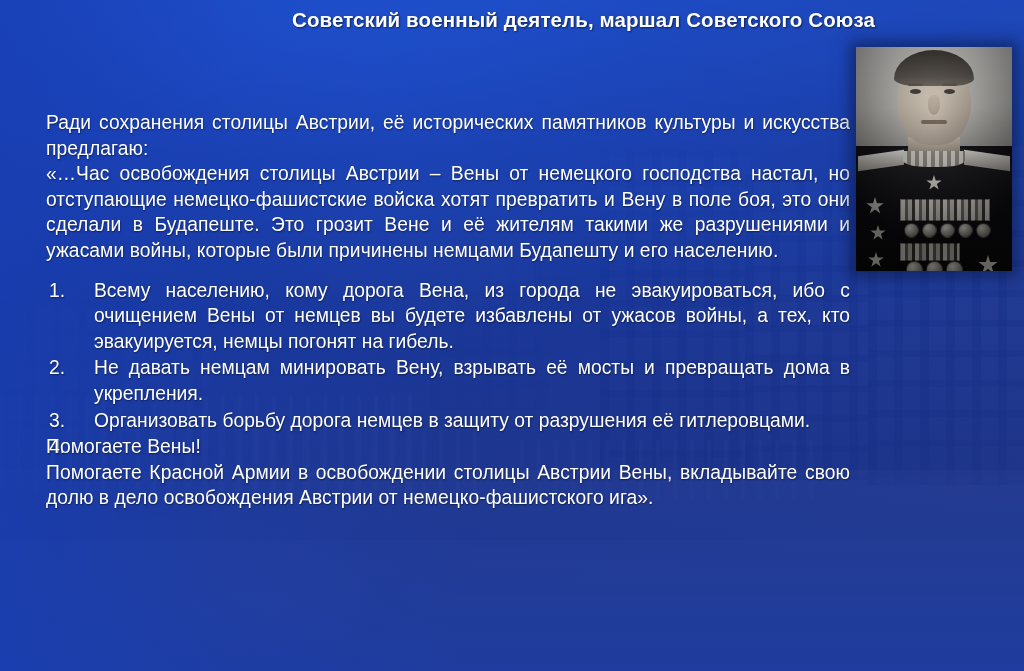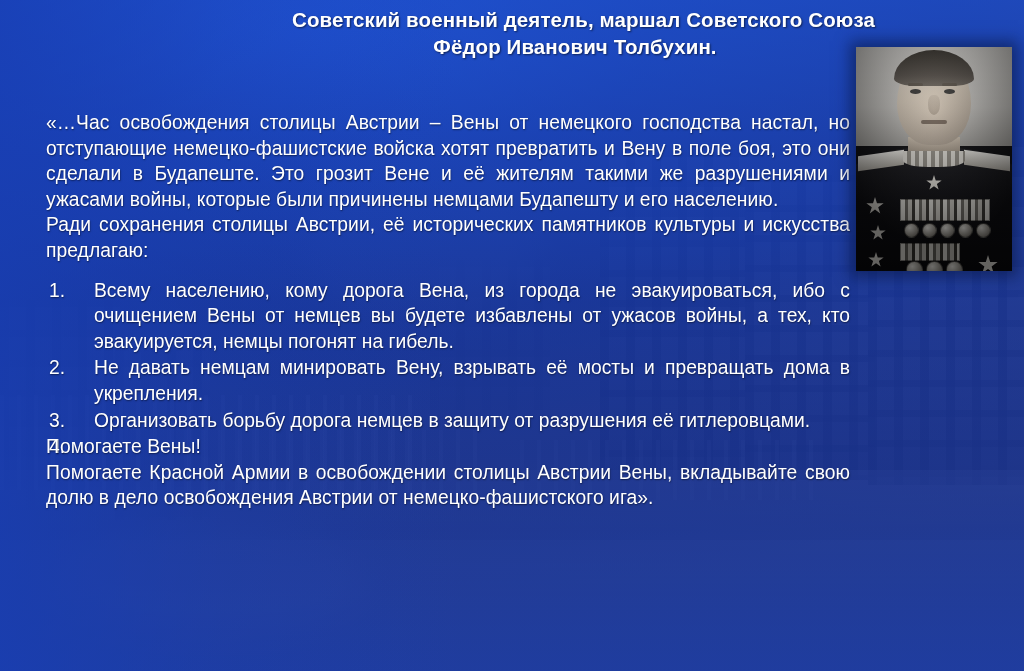--- a/index.html
+++ b/index.html
@@ -263,21 +263,20 @@
     <div class="smoke" style="left:300px; top:150px; width:240px; height:170px;"></div>
     <div class="smoke" style="left:60px;  top:520px; width:300px; height:120px; opacity:.5;"></div>
   </div>
 
   <div class="blue-wash"></div>
   <div class="blue-wash2"></div>
   <div class="vignette-left"></div>
 
   <div class="title-block">
     <span class="title-line">Советский военный деятель, маршал Советского Союза</span>
-    <span class="title-line">Фёдор Иванович Толбухин.</span>
   </div>
 
   <div class="portrait">
     <div class="pp-bgwall"></div>
     <div class="pp-tunic"></div>
     <div class="pp-neck"></div>
     <div class="pp-head"></div>
     <div class="pp-hair"></div>
     <div class="pp-brow l"></div>
     <div class="pp-brow r"></div>
@@ -301,23 +300,23 @@
     <div class="medal" style="left:90px;  top:214px; width:17px; height:17px;"></div>
     <div class="mdl-order" style="left:10px; top:150px; width:18px; height:18px;"></div>
     <div class="mdl-order" style="left:14px; top:178px; width:16px; height:16px;"></div>
     <div class="mdl-order" style="left:12px; top:205px; width:16px; height:16px;"></div>
     <div class="mdl-order" style="left:122px; top:208px; width:20px; height:20px;"></div>
     <div class="pshade"></div>
   </div>
 
   <div class="content">
 
+    <p class="para">Ради сохранения столицы Австрии, её исторических памятников культуры и искусства предлагаю:</p>
+
     <p class="para">«…Час освобождения столицы Австрии – Вены от немецкого господства настал, но отступающие немецко-фашистские войска хотят превратить и Вену в поле боя, это они сделали в Будапеште. Это грозит Вене и её жителям такими же разрушениями и ужасами войны, которые были причинены немцами Будапешту и его населению.</p>
-
-    <p class="para">Ради сохранения столицы Австрии, её исторических памятников культуры и искусства предлагаю:</p>
 
     <ol class="demands">
       <li>
         <span class="num">1.</span>
         <span>Всему населению, кому дорога Вена, из города не эвакуироваться, ибо с очищением Вены от немцев вы будете избавлены от ужасов войны, а тех, кто эвакуируется, немцы погонят на гибель.</span>
       </li>
       <li>
         <span class="num">2.</span>
         <span>Не давать немцам минировать Вену, взрывать её мосты и превращать дома в укрепления.</span>
       </li>

